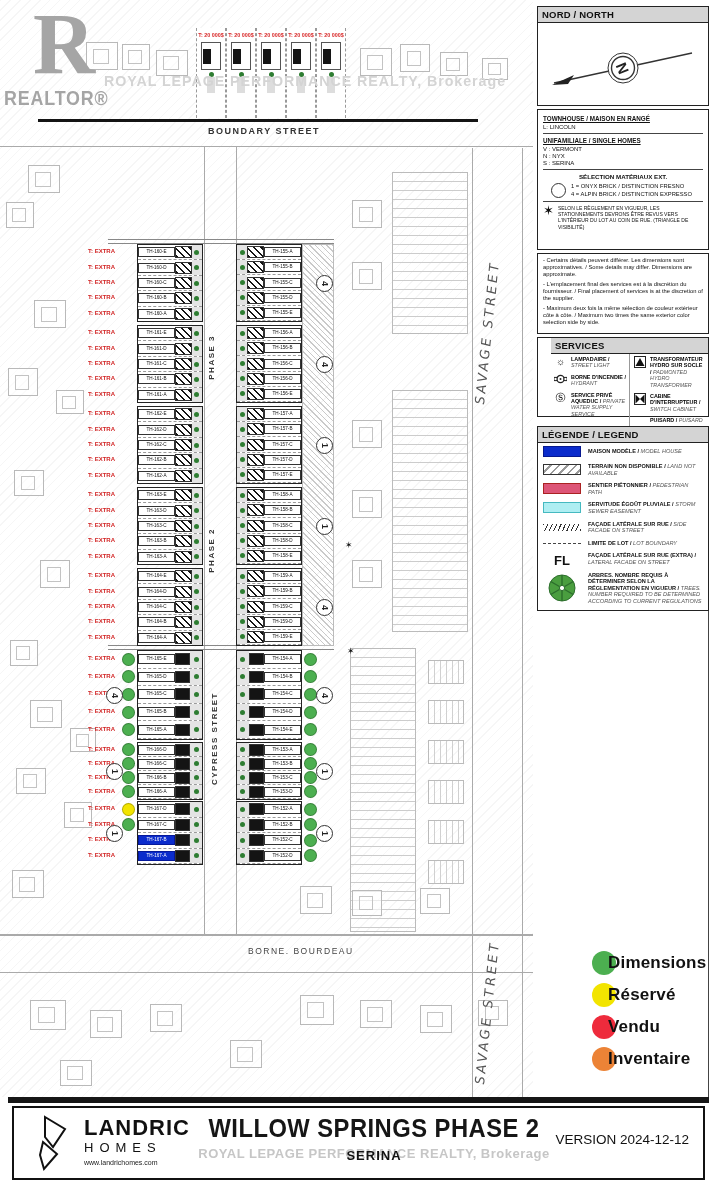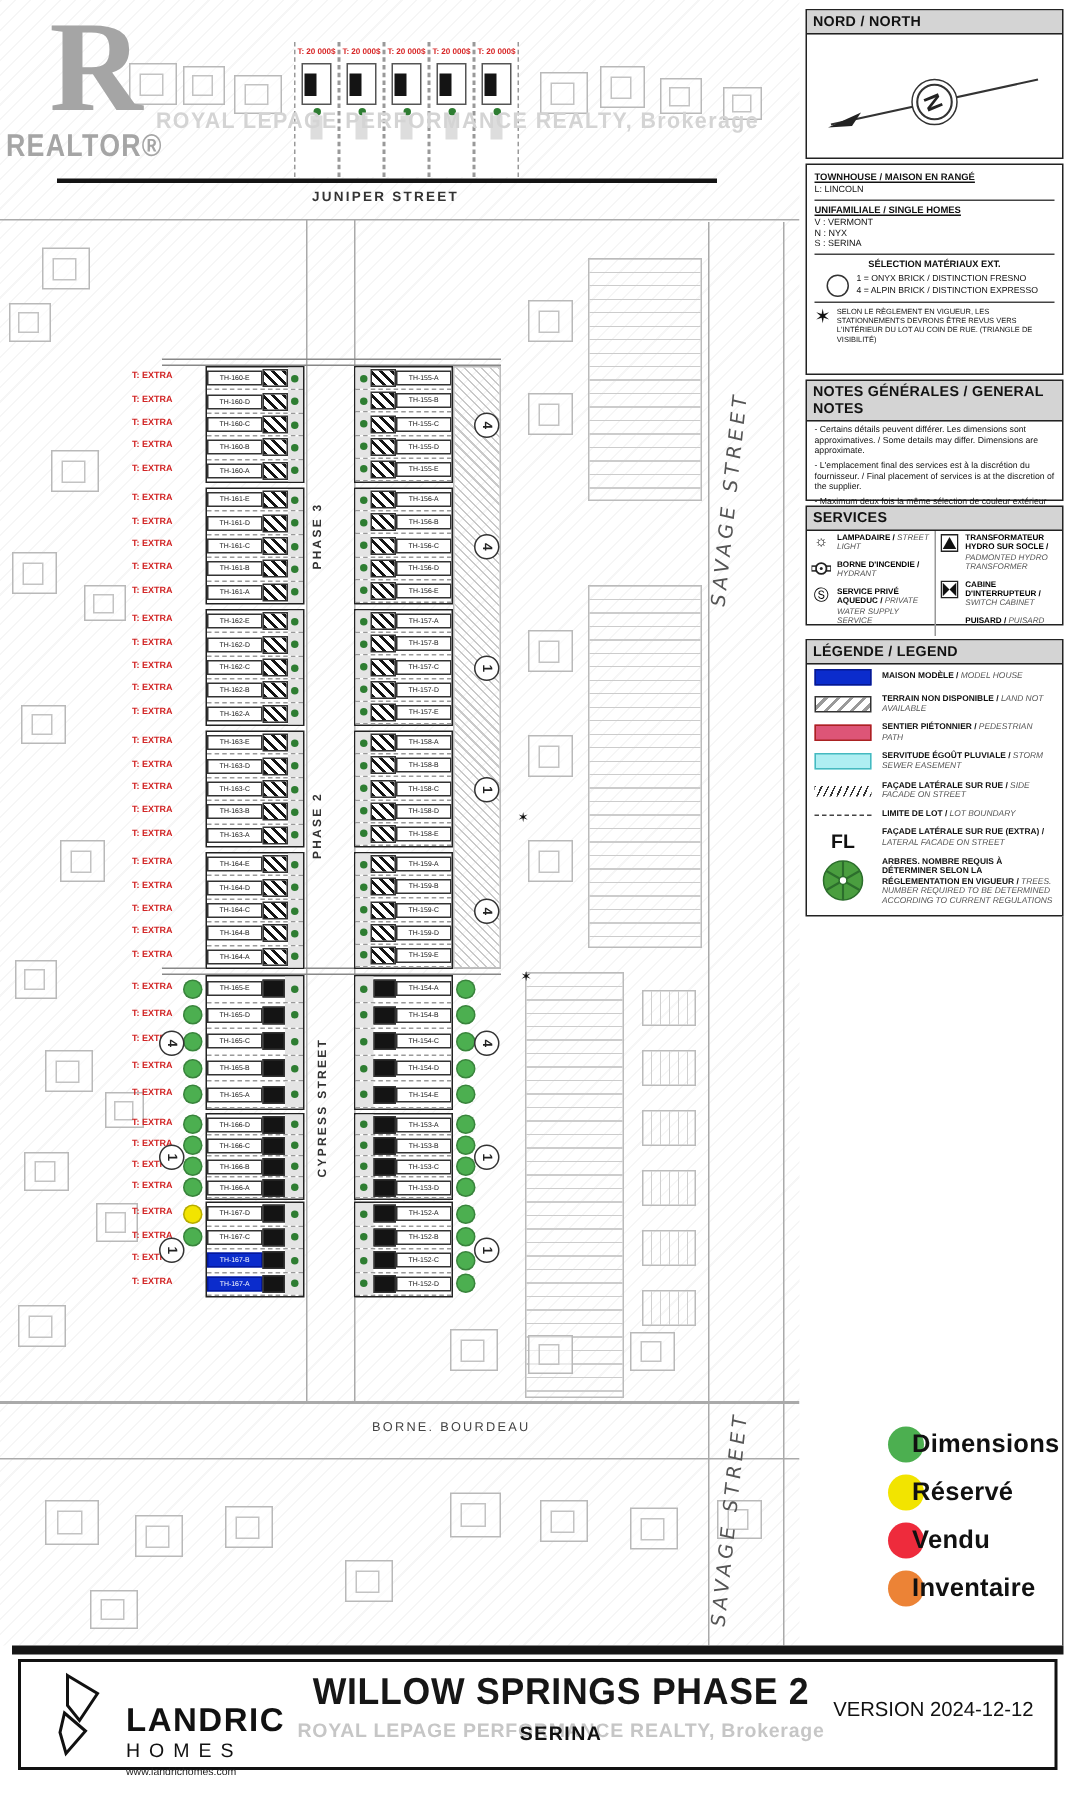--- a/index.html
+++ b/index.html
@@ -95,21 +95,21 @@
   
   .status-legend{position:absolute;left:592px;top:950px;width:120px;}
   .st-item{display:flex;align-items:center;height:26px;margin-bottom:6px;position:relative;}
   .st-dot{width:24px;height:24px;border-radius:50%;flex:0 0 auto;}
   .st-label{font-size:17px;font-weight:bold;color:#111;margin-left:-8px;letter-spacing:.2px;}
 
   
   .footer-topbar{position:absolute;left:8px;top:1097px;width:701px;height:6px;background:#161616;}
   .footer{position:absolute;left:12px;top:1106px;width:693px;height:74px;border:2px solid #111;box-sizing:border-box;background:#fff;}
   .f-logo{position:absolute;left:18px;top:6px;display:flex;gap:8px;}
-  .f-logo-text .l1{font-size:22px;font-weight:bold;letter-spacing:1px;color:#111;line-height:24px;margin-top:21px;}
+  .f-logo-text .l1{font-size:22px;font-weight:bold;letter-spacing:1px;color:#111;line-height:24px;margin-top:2px;}
   .f-logo-text .l2{font-size:13px;letter-spacing:6px;color:#111;line-height:15px;}
   .f-logo-text .l3{font-size:7px;color:#222;margin-top:4px;}
   .f-title{position:absolute;left:180px;top:6px;width:360px;text-align:center;font-size:25px;font-weight:bold;color:#161616;transform:scaleX(.95);letter-spacing:.5px;white-space:nowrap;}
   .f-wm{position:absolute;left:150px;top:38px;width:420px;text-align:center;font-size:13px;font-weight:bold;color:#c6c6c6;letter-spacing:.5px;white-space:nowrap;}
   .f-sub{position:absolute;left:180px;top:40px;width:360px;text-align:center;font-size:13px;color:#111;letter-spacing:1px;font-weight:bold;z-index:2;}
   .f-version{position:absolute;right:14px;top:24px;font-size:13.5px;color:#111;}
 </style>
 </head>
 <body>
 
@@ -240,21 +240,21 @@
       </div>
 
     <div class="wm-band">ROYAL LEPAGE PERFORMANCE REALTY, Brokerage</div>
     <div class="realtor-mark">
       <div class="big-r">R</div>
       <div class="rword">REALTOR®</div>
     </div>
 
     <div class="road-line dark" style="left:38px;top:119px;width:440px;height:2.5px;"></div>
     <div class="road-line" style="left:0;top:146px;width:533px;height:1px;"></div>
-    <div class="street-label" style="left:208px;top:126px;font-size:9px;">JUNIPER STREET</div>
+    <div class="street-label" style="left:208px;top:126px;font-size:9px;">BOUNDARY STREET</div>
 
     <div class="road-line" style="left:204px;top:146px;width:1px;height:789px;"></div>
     <div class="road-line" style="left:236px;top:146px;width:1px;height:789px;"></div>
     <div class="street-label vlabel" style="left:207px;top:335px;font-size:8px;">PHASE 3</div>
     <div class="street-label vlabel" style="left:207px;top:528px;font-size:8px;">PHASE 2</div>
     <div class="street-label vlabel" style="left:210px;top:692px;font-size:8px;">CYPRESS STREET</div>
 
     <div class="road-line" style="left:0;top:934px;width:533px;height:1.5px;"></div>
     <div class="road-line" style="left:0;top:972px;width:533px;height:1px;"></div>
     <div class="street-label" style="left:248px;top:946px;font-size:8.5px;font-weight:normal;color:#444;">BORNE. BOURDEAU</div>
@@ -916,29 +916,28 @@
       </div>
       <div class="hr"></div>
       <div class="star-row">
         <div class="star-glyph">✶</div>
         <div class="star-text">SELON LE RÈGLEMENT EN VIGUEUR, LES STATIONNEMENTS DEVRONS ÊTRE REVUS VERS L'INTÉRIEUR DU LOT AU COIN DE RUE. (TRIANGLE DE VISIBILITÉ)</div>
       </div>
     </div>
   </div>
 
   <div class="pbox" style="top:253px;height:81px;">
-    <div class="phead">NOTES GÉNÉRALES / GENERAL NOTES</div>
     <div class="pbody" id="notes-list">
         <div class="note-item">- Certains détails peuvent différer. Les dimensions sont approximatives. / Some details may differ. Dimensions are approximate.</div>
         <div class="note-item">- L'emplacement final des services est à la discrétion du fournisseur. / Final placement of services is at the discretion of the supplier.</div>
         <div class="note-item">- Maximum deux fois la même sélection de couleur extérieur côte à côte. / Maximum two times the same exterior color selection side by side.</div>
       </div>
   </div>
 
-  <div class="pbox" style="top:337px;height:80px;">
+  <div class="pbox" style="top:337px;height:80px;padding-left:13px;">
     <div class="phead">SERVICES</div>
     <div class="svc-grid">
       <div class="svc-col" id="svc-left">
           <div class="svc-item">
             <div class="svc-icon">☼</div>
             <div class="svc-text"><span>LAMPADAIRE / </span><span class="en">STREET LIGHT</span></div>
           </div>
           <div class="svc-item">
             <div class="svc-icon"><svg width="13" height="10" viewBox="0 0 13 10">
                 <circle cx="6.5" cy="5" r="3.6" fill="#fff" stroke="#222" stroke-width="1.2"></circle>

